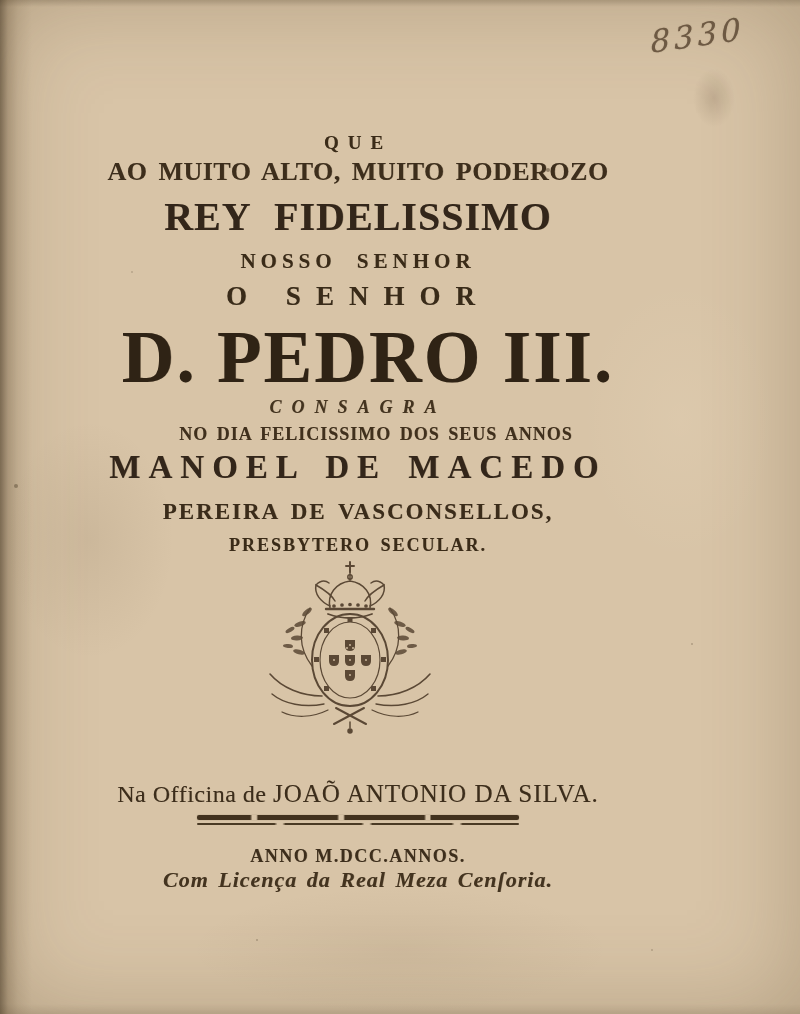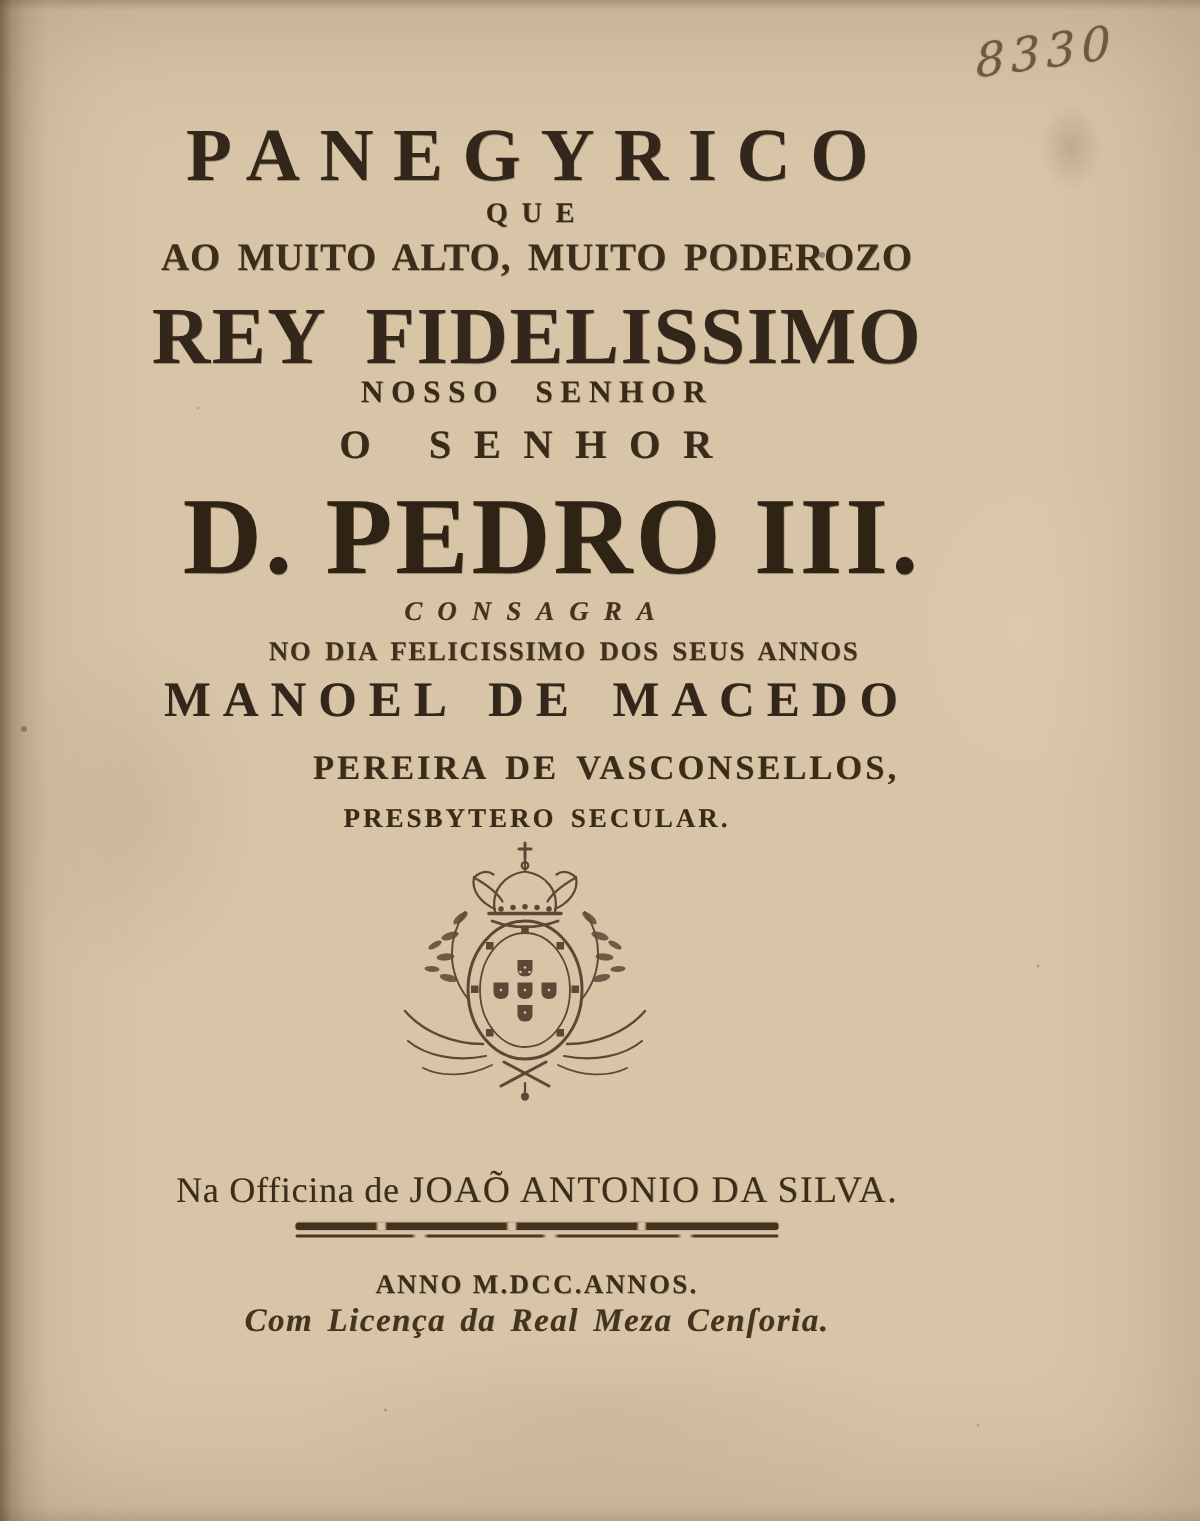--- a/index.html
+++ b/index.html
@@ -23,28 +23,28 @@
 
   
   .l{
     position:absolute;left:0;width:716px;text-align:center;white-space:nowrap;
     line-height:1;text-shadow:0.4px 0.4px 0.4px rgba(58,43,24,0.35);
   }
 
   .t-main      {top:78px;  font-size:50px; letter-spacing:13px; font-weight:700; color:#33261a;}
   .t-que       {top:133px; font-size:19px; letter-spacing:9px;  font-weight:700;}
   .t-dedic     {top:159px; font-size:26px; letter-spacing:0.5px; word-spacing:4px; font-weight:700; color:#3d2e1c;}
-  .t-rey       {top:197px; font-size:54px; letter-spacing:1px;  word-spacing:13px; font-weight:700; color:#33261a;}
+  .t-rey       {top:197px; font-size:40px; letter-spacing:1px;  word-spacing:13px; font-weight:700; color:#33261a;}
   .t-nosso     {top:251px; font-size:21px; letter-spacing:5px;  word-spacing:10px; font-weight:700;}
   .t-osenhor   {top:283px; font-size:27px; letter-spacing:15px; word-spacing:2px; font-weight:700; color:#392b19;}
   .t-king      {top:321px; left:10px; font-size:73px; letter-spacing:2px; font-weight:700; color:#2f2315;}
   .t-consagra  {top:398px; font-size:18px; letter-spacing:10px; font-style:italic; font-weight:700; color:#43331f;}
   .t-dia       {top:425px; font-size:18px; letter-spacing:1px;  word-spacing:3px; font-weight:700; color:#40301d;padding-left:18px;}
   .t-manoel    {top:451px; font-size:33px; letter-spacing:8px;  word-spacing:5px; font-weight:700; color:#33261a;}
-  .t-pereira   {top:500px; font-size:23px; letter-spacing:2px;  word-spacing:4px; font-weight:700; color:#3b2c1a;margin-left:46px;}
+  .t-pereira   {top:500px; font-size:23px; letter-spacing:2px;  word-spacing:4px; font-weight:700; color:#3b2c1a;}
   .t-presb     {top:536px; font-size:18px; letter-spacing:2px;  word-spacing:3px; font-weight:700;}
   .t-lisboa    {top:727px; font-size:50px; letter-spacing:24px; font-weight:700; color:#33261a;}
   .t-officina  {top:781px; font-size:24px; letter-spacing:0.5px; font-weight:400; color:#3c2d1b;}
   .t-officina .printer-name{font-size:25px; letter-spacing:1px;}
   .t-anno      {top:847px; font-size:18px; letter-spacing:1.5px; font-weight:700; color:#3d2e1c;}
   .t-license   {top:869px; font-size:22px; letter-spacing:1px; word-spacing:3px; font-style:italic; font-weight:700; color:#43331f;}
 
   .handwritten{
     position:absolute;left:650px;top:16px;width:110px;
     font-family:"DejaVu Serif","Liberation Serif",serif;
@@ -84,21 +84,20 @@
       -416px 102px 0 -1px rgba(70,55,35,0.22);
   }
 </style>
 </head>
 <body>
 
 <div class="page">
 
   <div class="handwritten">8330</div>
 
-  <div class="l t-main">PANEGYRICO</div>
   <div class="l t-que">QUE</div>
   <div class="l t-dedic">AO MUITO ALTO, MUITO PODEROZO</div>
   <div class="l t-rey">REY FIDELISSIMO</div>
   <div class="l t-nosso">NOSSO SENHOR</div>
   <div class="l t-osenhor">O SENHOR</div>
   <div class="l t-king">D. PEDRO III.</div>
   <div class="l t-consagra">CONSAGRA</div>
   <div class="l t-dia">NO DIA FELICISSIMO DOS SEUS ANNOS</div>
   <div class="l t-manoel">MANOEL DE MACEDO</div>
   <div class="l t-pereira">PEREIRA DE VASCONSELLOS,</div>

